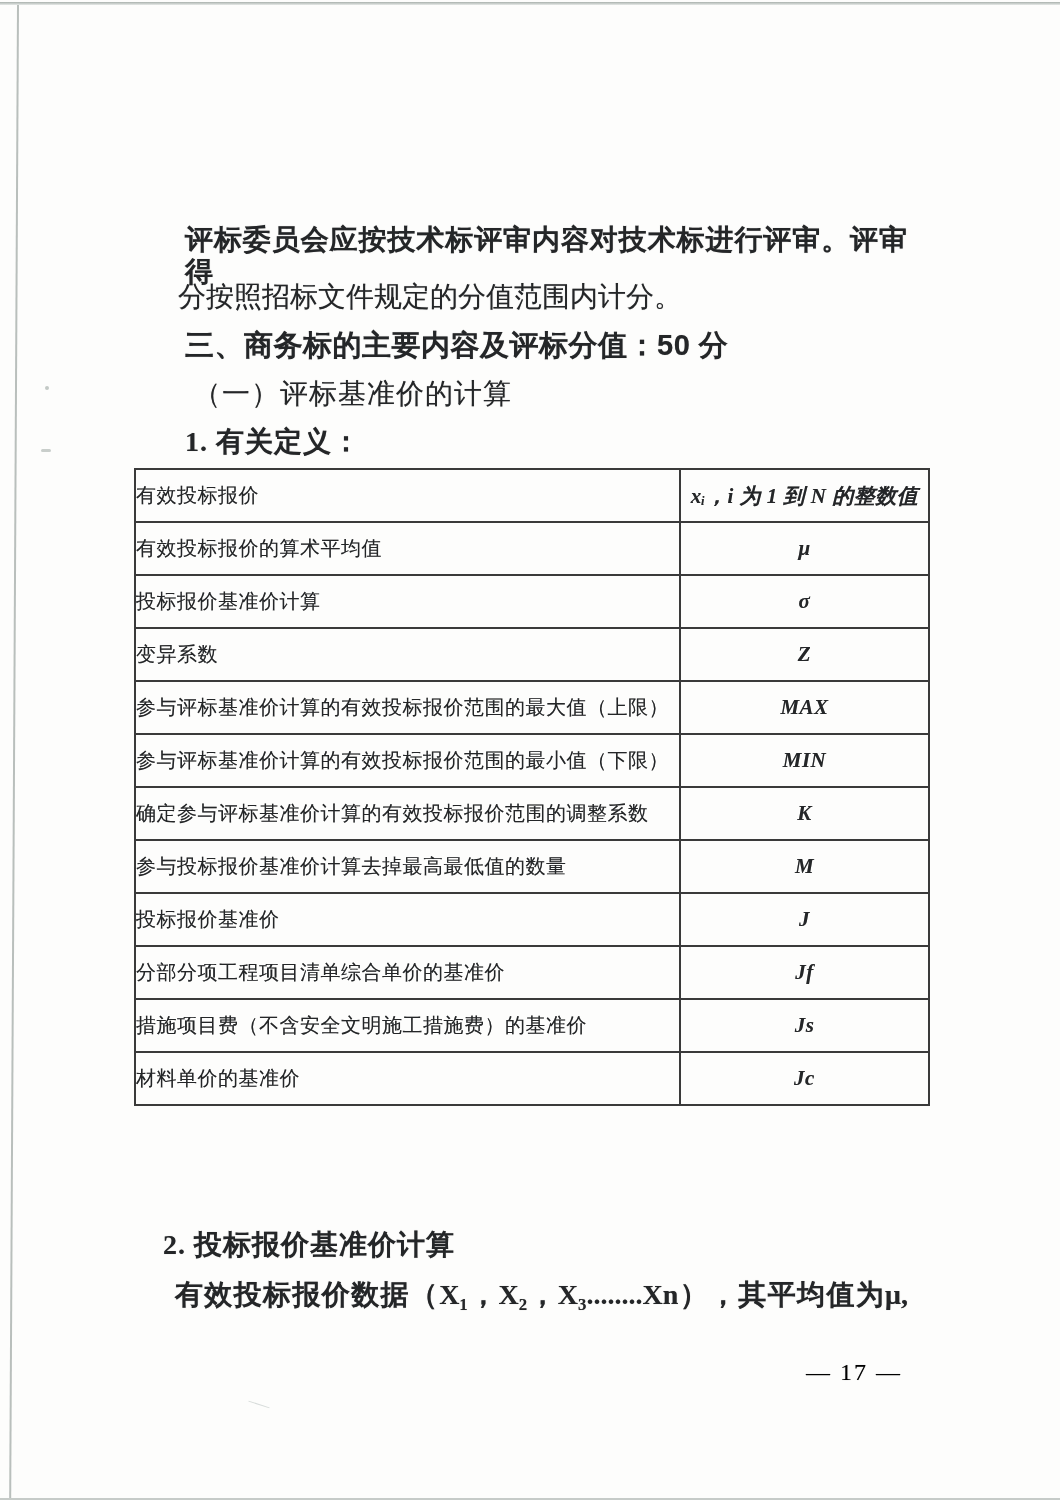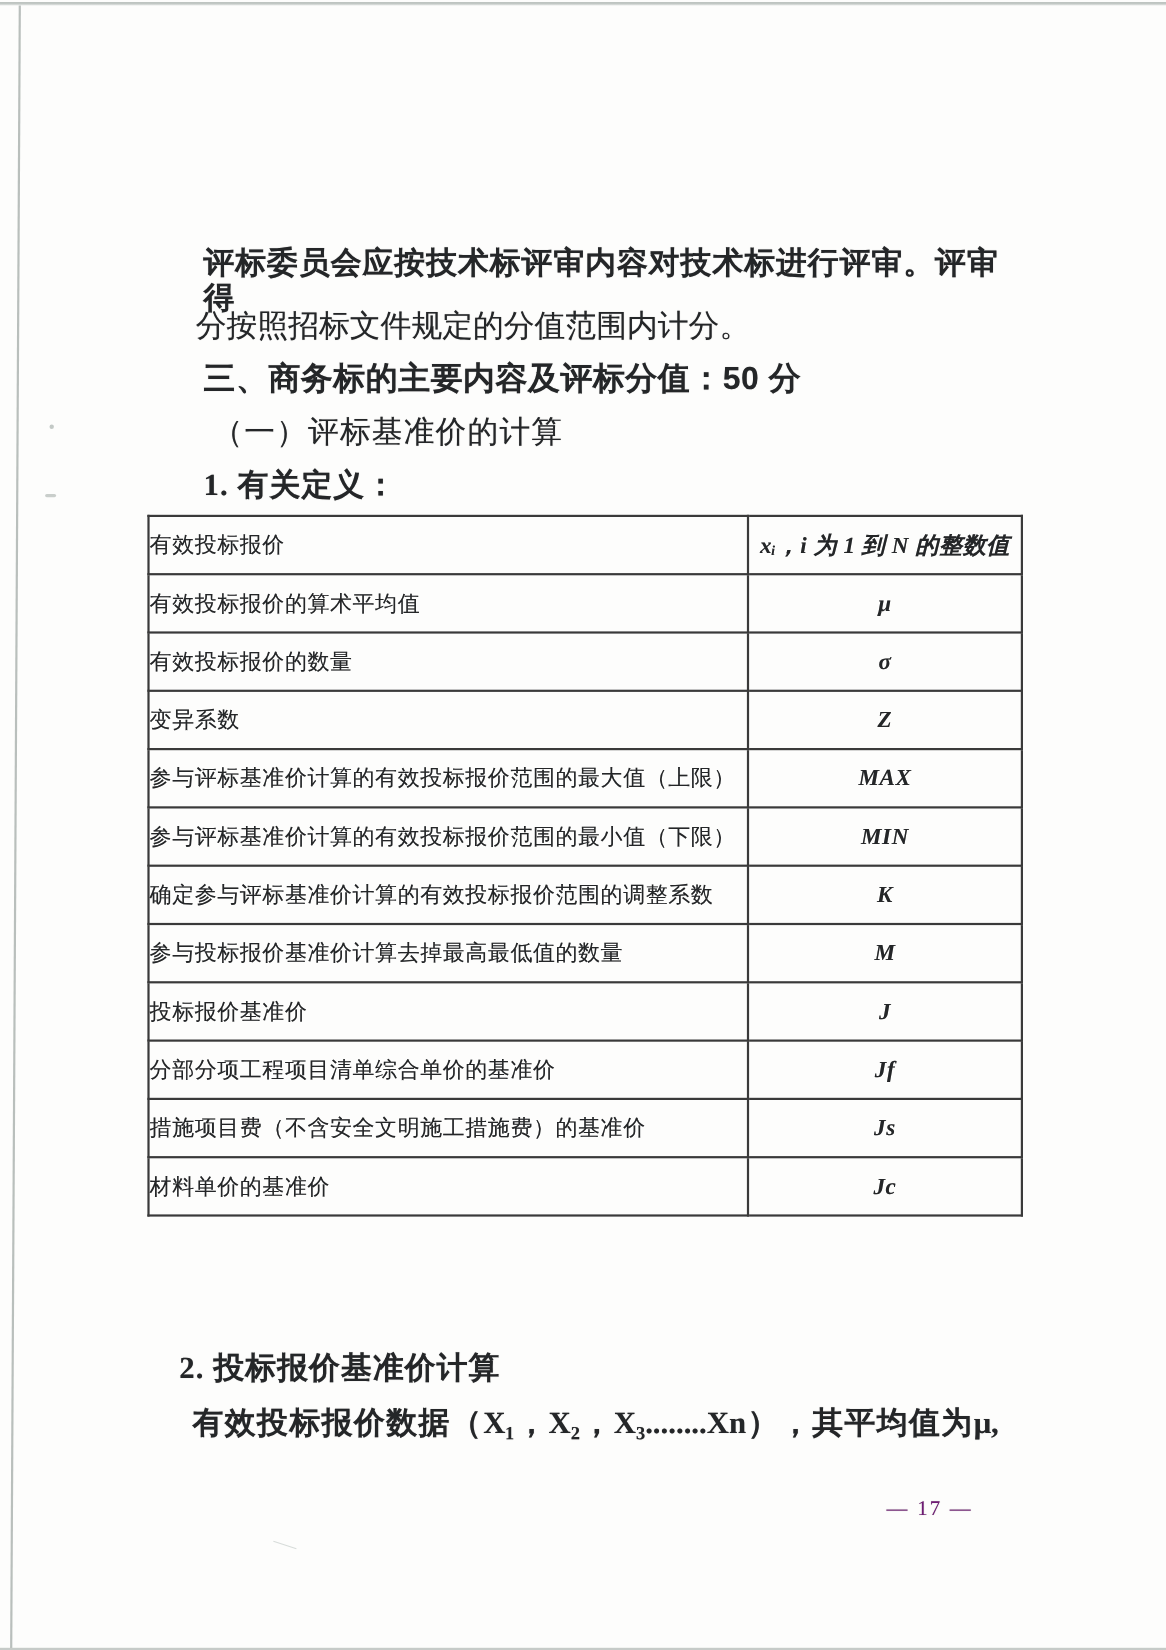--- a/index.html
+++ b/index.html
@@ -87,23 +87,23 @@
   .subsection-heading { left: 193px; top: 378px; letter-spacing: 1px; }
   .item-heading {
     font-weight: bold;
     letter-spacing: 1px;
   }
   .item1 { left: 185px; top: 426px; }
   .item2 { left: 163px; top: 1229px; }
   .closing-line { left: 175px; top: 1279px; width: 733px; }
   .page-number {
     left: 806px; top: 1356px;
-    font-size: 19px;
+    font-size: 24px;
     letter-spacing: 2px;
-    color: #701a75;
+    color: #000000;
   }
   
   table.defs {
     position: absolute;
     left: 134px; top: 468px;
     width: 796px;
     border-collapse: collapse;
     table-layout: fixed;
   }
   table.defs td {
@@ -154,21 +154,21 @@
     <tbody>
         <tr>
           <td class="term-cell">有效投标报价</td>
           <td class="symbol-cell">xᵢ，i 为 1 到 N 的整数值</td>
         </tr>
         <tr>
           <td class="term-cell">有效投标报价的算术平均值</td>
           <td class="symbol-cell">μ</td>
         </tr>
         <tr>
-          <td class="term-cell">有效投标报价的数量</td>
+          <td class="term-cell">投标报价基准价计算</td>
           <td class="symbol-cell">σ</td>
         </tr>
         <tr>
           <td class="term-cell">变异系数</td>
           <td class="symbol-cell">Z</td>
         </tr>
         <tr>
           <td class="term-cell">参与评标基准价计算的有效投标报价范围的最大值（上限）</td>
           <td class="symbol-cell">MAX</td>
         </tr>

